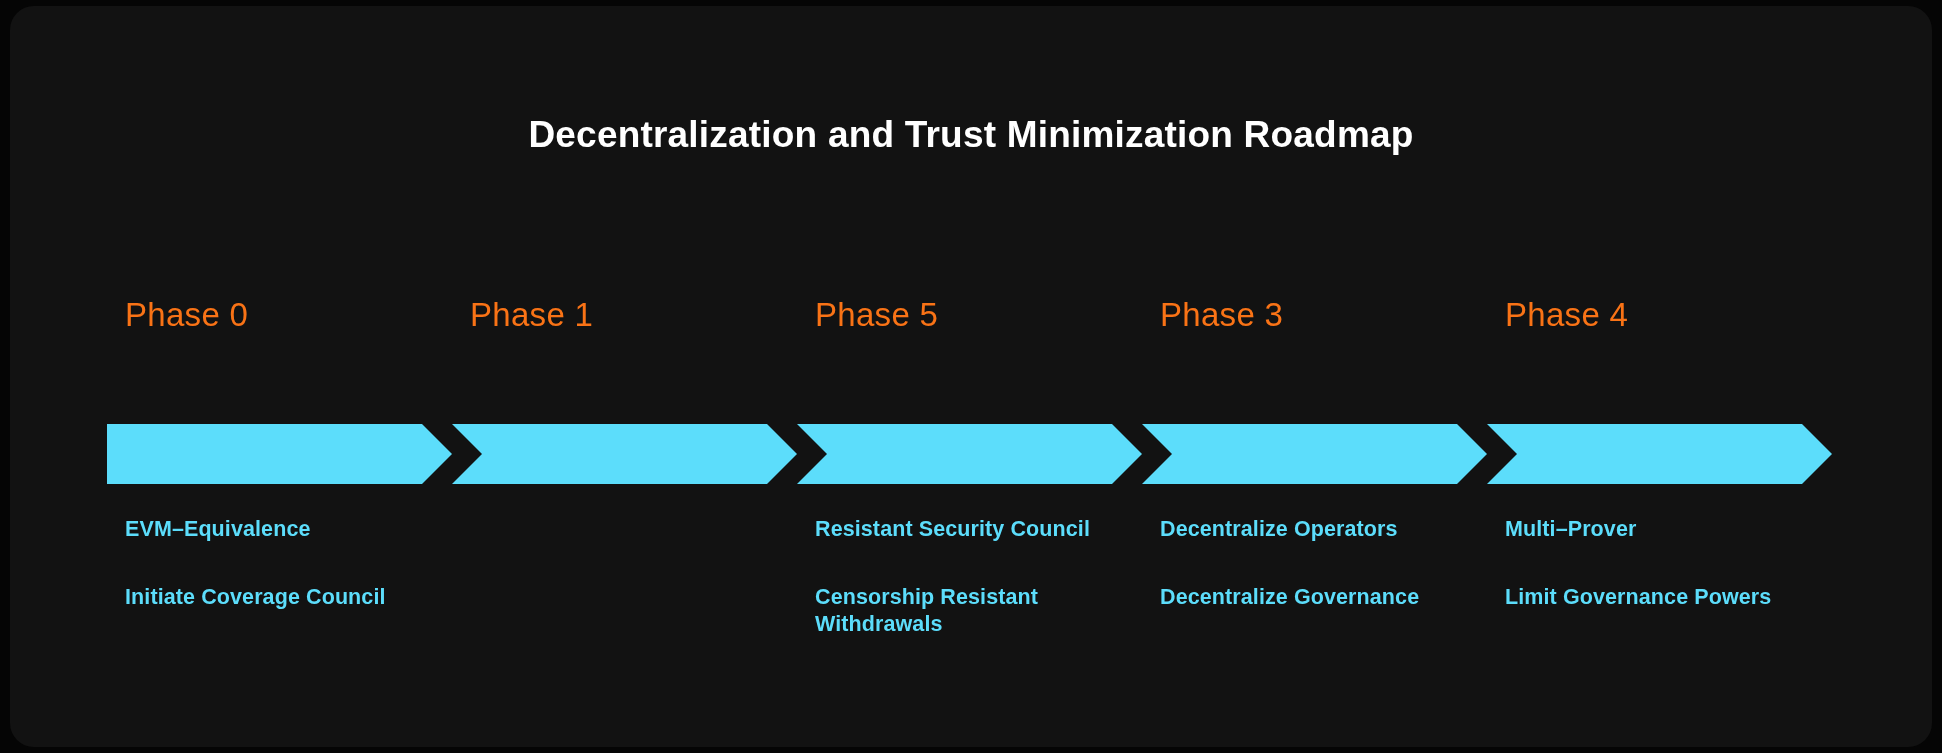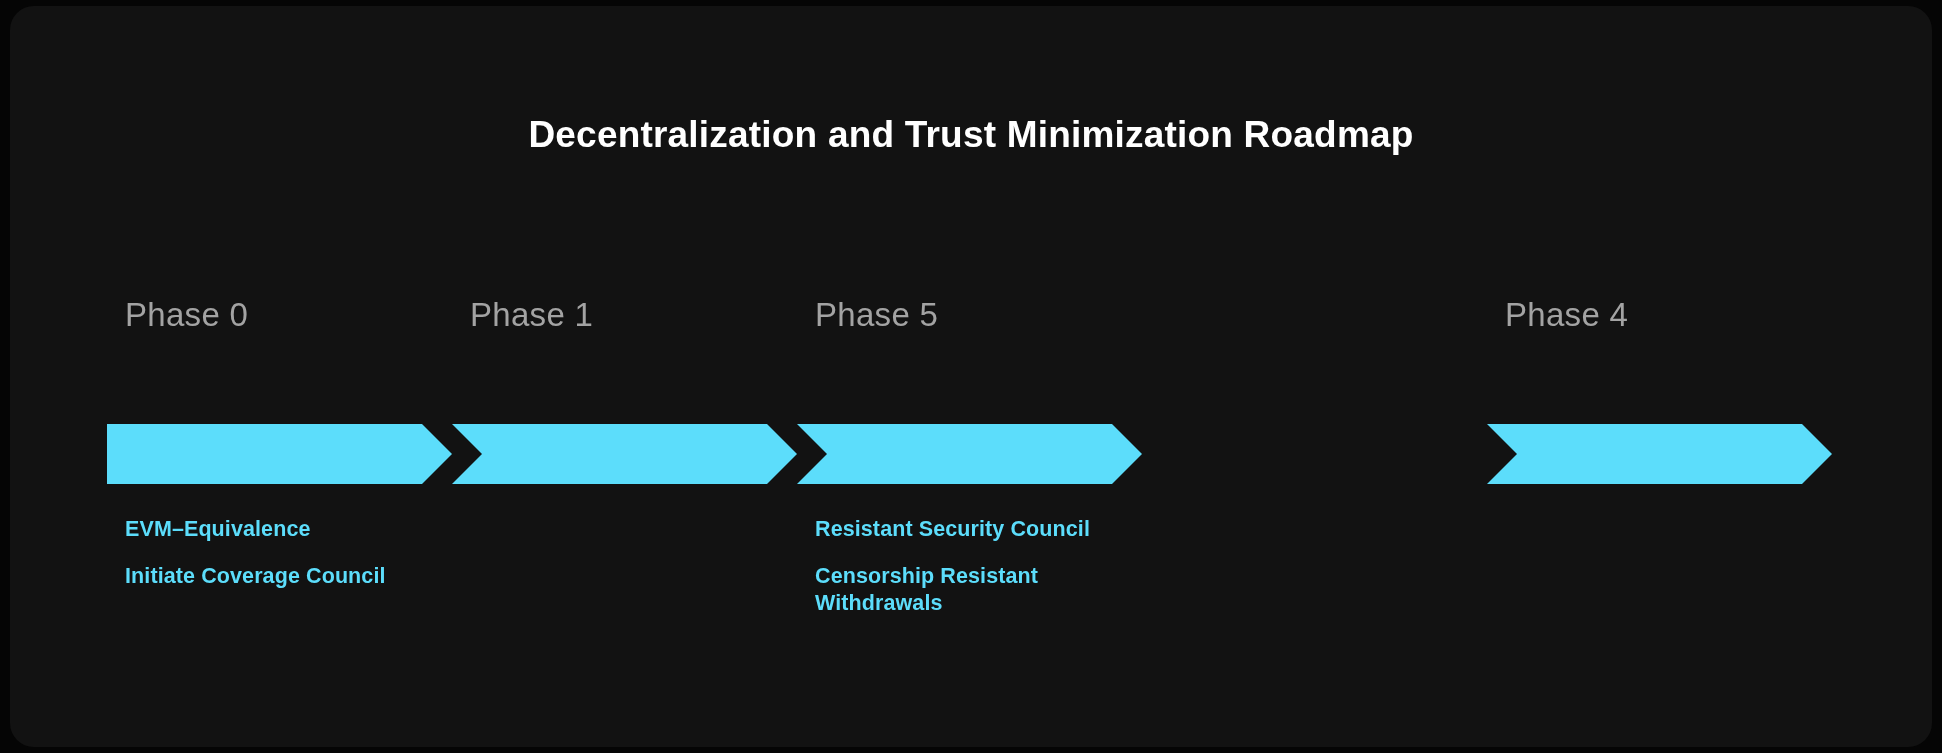--- a/index.html
+++ b/index.html
@@ -53,21 +53,21 @@
     position: absolute;
     top: 0;
     width: 345px;
     height: 741px;
   }
 
   .phase-label {
     position: absolute;
     left: 28px;
     top: 290px;
-    color: #a3a3a3;
+    color: #f97316;
     font-size: 33px;
     font-weight: 300;
     letter-spacing: 0.3px;
     white-space: nowrap;
   }
 
   
   .arrow {
     position: absolute;
     top: 418px;
@@ -92,21 +92,21 @@
     left: 28px;
     top: 510px;
     width: 300px;
   }
   .phase-item {
     color: #5CDDFB;
     font-size: 21.5px;
     font-weight: 700;
     letter-spacing: 0.1px;
     line-height: 1.26;
-    margin-bottom: 20px;
+    margin-bottom: 41px;
   }
   .phase-item:last-child { margin-bottom: 0; }
 </style>
 </head>
 <body>
 
 <div class="roadmap-panel">
 
   <div class="roadmap-title">Decentralization and Trust Minimization Roadmap</div>
 
@@ -128,20 +128,32 @@
 
     <div class="phase-col" style="left:690px;">
       <div class="phase-label">Phase 5</div>
       <div class="arrow mid"></div>
       <div class="phase-items">
         <div class="phase-item">Resistant Security Council</div>
         <div class="phase-item" style="width:250px;">Censorship Resistant Withdrawals</div>
       </div>
     </div>
 
+    <div class="phase-col" style="left:1035px;">
+      <div class="phase-label">Phase 3</div>
+      <div class="arrow mid"></div>
+      <div class="phase-items">
+        <div class="phase-item">Decentralize Operators</div>
+        <div class="phase-item">Decentralize Governance</div>
+      </div>
+    </div>
 
     <div class="phase-col" style="left:1380px;text-decoration:underline;">
       <div class="phase-label">Phase 4</div>
       <div class="arrow last"></div>
+      <div class="phase-items">
+        <div class="phase-item">Multi–Prover</div>
+        <div class="phase-item">Limit Governance Powers</div>
+      </div>
     </div>
 
   </div>
 </div>
 
 </body></html>

